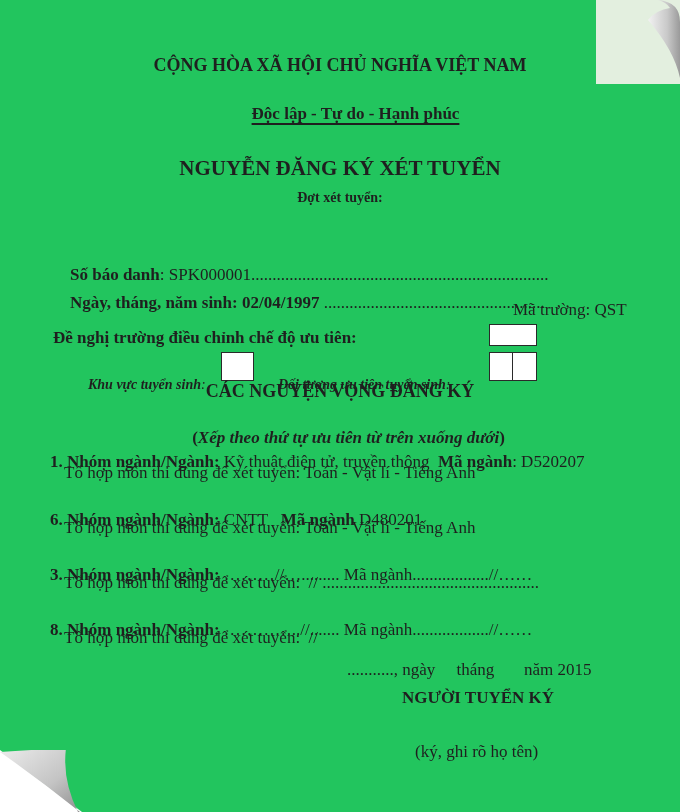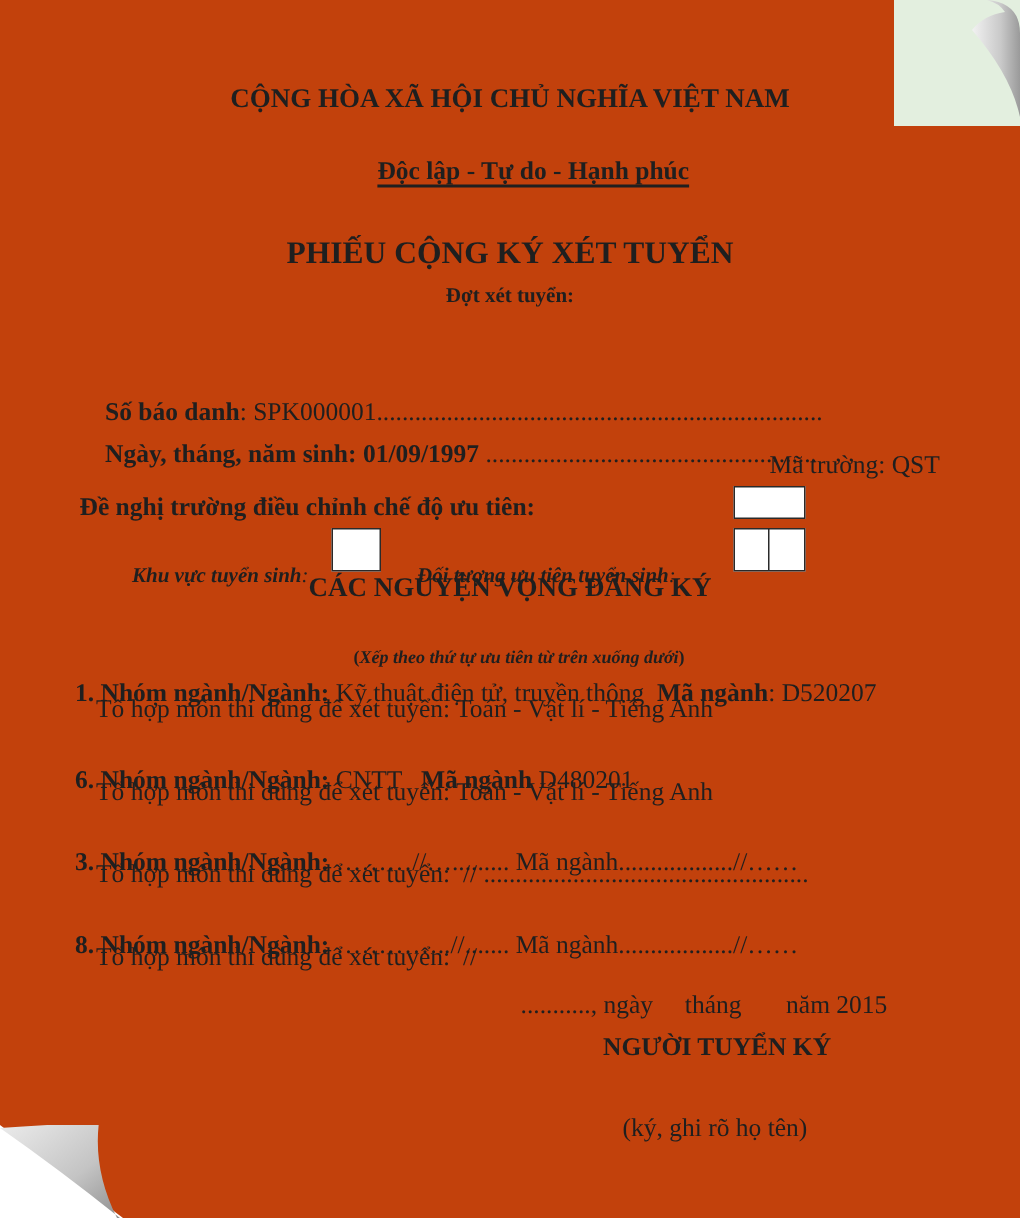--- a/index.html
+++ b/index.html
@@ -4,21 +4,21 @@
 <style>
   html, body { margin: 0; padding: 0; }
   body {
     width: 680px; height: 812px; position: relative; overflow: hidden;
     background: #ffffff;
     font-family: "Liberation Serif", "DejaVu Serif", serif;
     color: #1f1f1f;
   }
   .paper {
     position: absolute; left: 0; top: 0; width: 680px; height: 812px;
-    background: #c2410c;
+    background: #22c55e;
   }
   
   .tr-light {
     position: absolute; left: 596px; top: 0; width: 84px; height: 84px;
     background: #e3efdf;
   }
   .tr-curl {
     position: absolute; right: 0; top: 0; width: 40px; height: 80px;
   }
   
@@ -59,47 +59,47 @@
     </defs>
     <path d="M0 0 L0 62 L82 62 Z" fill="#ffffff"></path>
     <path d="M0 2 Q30 0 66 -2 Q62 30 78 62 L80 62 Q40 30 0 2 Z" fill="url(#g2)"></path>
   </svg>
 
   <div class="line center b" style="top:55px;font-size:18px;">CỘNG HÒA XÃ HỘI CHỦ NGHĨA VIỆT NAM</div>
   <div class="line center b" style="top:84px;font-size:17px;">
     <span class="u">Độc lập - Tự do - Hạnh phúc</span>
   </div>
 
-  <div class="line center b" style="top:156px;font-size:21px;line-height:24px;">PHIẾU CỘNG KÝ XÉT TUYỂN</div>
+  <div class="line center b" style="top:156px;font-size:21px;line-height:24px;">NGUYỄN ĐĂNG KÝ XÉT TUYỂN</div>
   <div class="line center b" style="top:186px;font-size:14px;line-height:24px;">Đợt xét tuyển:</div>
 
   <div class="line" style="left:53px;top:245px;">
     <span class="b">Số báo danh</span><span>: SPK000001......................................................................</span>
   </div>
   <div class="line" style="left:53px;top:273px;">
-    <span class="b">Ngày, tháng, năm sinh: 01/09/1997</span><span> ....................................................</span>
+    <span class="b">Ngày, tháng, năm sinh: 02/04/1997</span><span> ....................................................</span>
   </div>
   <div class="line" style="left:513px;top:300px;">Mã trường: QST</div>
 
   <div class="line b" style="left:53px;top:328px;">Đề nghị trường điều chỉnh chế độ ưu tiên:</div>
   <div class="box" style="left:489px;top:324px;width:48px;height:22px;"></div>
 
   <div class="line i b" style="left:74px;top:355px;font-size:14px;">
     <span>Khu vực tuyển sinh</span><span style="font-weight:normal">:</span>
   </div>
   <div class="box" style="left:221px;top:352px;width:33px;height:29px;"></div>
 
   <div class="line i b" style="left:264px;top:355px;font-size:14px;">
     <span>Đối tượng ưu tiên tuyển sinh</span><span style="font-weight:normal">:</span>
   </div>
   <div class="box" style="left:489px;top:352px;width:24px;height:29px;"></div>
   <div class="box" style="left:512px;top:352px;width:25px;height:29px;"></div>
 
   <div class="line center b" style="top:381px;font-size:18px;">CÁC NGUYỆN VỌNG ĐĂNG KÝ</div>
-  <div class="line center" style="top:408px;font-size:12px;">
+  <div class="line center" style="top:408px;font-size:17px;">
     <span class="b">(</span><span class="b i">Xếp theo thứ tự ưu tiên từ trên xuống dưới</span><span class="b">)</span>
   </div>
 
   <div class="line" style="left:33px;top:432px;">
     <span class="b">1. Nhóm ngành/Ngành:</span><span> Kỹ thuật điện tử, truyền thông  </span><span class="b">Mã ngành</span><span>: D520207</span>
   </div>
   <div class="line" style="left:64px;top:463px;">Tổ hợp môn thi dùng để xét tuyển: Toán - Vật lí - Tiếng Anh</div>
 
   <div class="line" style="left:33px;top:490px;">
     <span class="b">6. Nhóm ngành/Ngành:</span><span> CNTT   </span><span class="b">Mã ngành</span><span> D480201</span>

